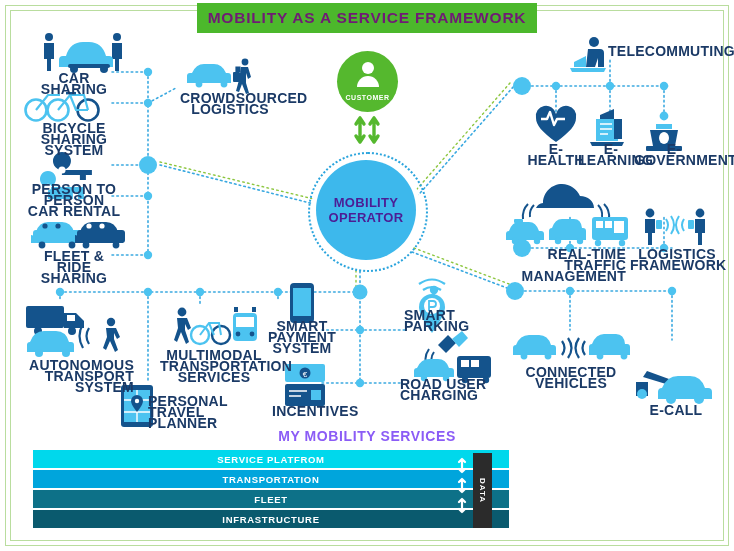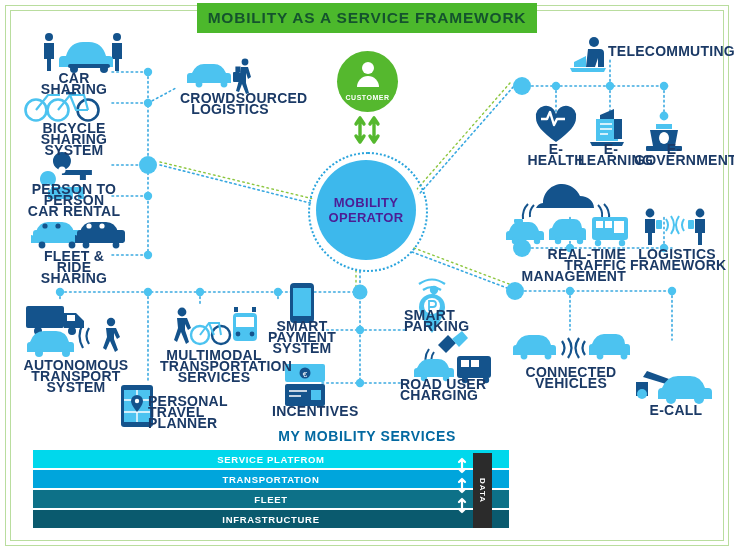--- a/index.html
+++ b/index.html
@@ -9,21 +9,21 @@
 
   
   .frame-outer{position:absolute;left:5px;top:5px;right:5px;bottom:5px;
        border:1.5px solid #b9dd9e;box-sizing:border-box;pointer-events:none;}
   .frame-inner{position:absolute;left:10px;top:10px;right:10px;bottom:10px;
        border:1.5px solid #b9dd9e;box-sizing:border-box;pointer-events:none;}
 
   
   .title-bar{position:absolute;left:197px;top:3px;width:340px;height:30px;
        background:#4cb82c;display:flex;align-items:center;justify-content:center;}
-  .title-bar span{color:#14532d;font-size:15.5px;font-weight:bold;letter-spacing:.8px;}
+  .title-bar span{color:#701a75;font-size:15.5px;font-weight:bold;letter-spacing:.8px;}
 
   
   #links{position:absolute;left:0;top:0;width:734px;height:551px;}
 
   
   .lbl{position:absolute;color:#1b3a66;font-size:14px;font-weight:bold;
        letter-spacing:.25px;line-height:11px;text-align:center;}
   .lbl.l{text-align:left;}
 
   
@@ -35,21 +35,21 @@
   .operator{position:absolute;left:316px;top:160px;width:100px;height:100px;border-radius:50%;
        background:#3db8ec;display:flex;align-items:center;justify-content:center;
        box-shadow:0 0 0 5px #ffffff;}
   .operator .oname{color:#4c1d95;font-size:13px;font-weight:bold;line-height:15px;
        text-align:center;letter-spacing:.3px;}
   .op-ring{position:absolute;left:308px;top:152px;width:116px;height:116px;border-radius:50%;
        border:2px dotted #2aa4dd;}
 
   
   .my-serv{position:absolute;left:0;top:428px;width:734px;text-align:center;
-       font-size:14px;font-weight:bold;color:#0369a1;letter-spacing:.6px;}
+       font-size:14px;font-weight:bold;color:#8b5cf6;letter-spacing:.6px;}
   .bars{position:absolute;left:33px;top:450px;width:476px;}
   .bar{height:18px;margin-bottom:2px;display:flex;align-items:center;
        justify-content:center;position:relative;}
   .bar span{color:#ffffff;font-size:9.5px;font-weight:bold;letter-spacing:.7px;}
   .data-col{position:absolute;left:473px;top:453px;width:19px;height:75px;background:#2b2b2b;
        display:flex;align-items:center;justify-content:center;}
   .data-col span{color:#ffffff;font-size:8px;font-weight:bold;letter-spacing:1px;
        writing-mode:vertical-rl;}
   .arrows{position:absolute;left:455px;top:455px;width:14px;height:72px;}
 </style>
@@ -414,21 +414,21 @@
 
   <div class="lbl" style="left:630px;top:249px;width:94px;">
     <div>LOGISTICS</div>
       <div>FRAMEWORK</div>
   </div>
 
   <div class="lbl" style="left:506px;top:367px;width:130px;"><span>CONNECTED VEHICLES</span></div>
 
   <div class="lbl" style="left:646px;top:405px;width:60px;"><span>E-CALL</span></div>
 
-  <div class="lbl" style="left:18px;top:360px;width:116px;">
+  <div class="lbl" style="left:18px;top:360px;width:116px;text-align:right;">
     <div>AUTONOMOUS</div>
       <div>TRANSPORT SYSTEM</div>
   </div>
 
   <div class="lbl" style="left:160px;top:350px;width:108px;">
     <div>MULTIMODAL</div>
       <div>TRANSPORTATION</div>
       <div>SERVICES</div>
   </div>
 

